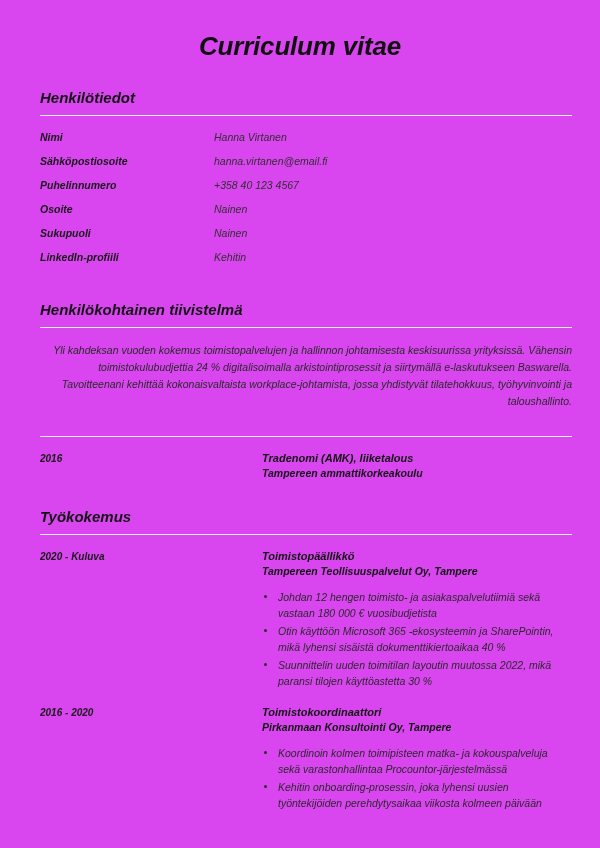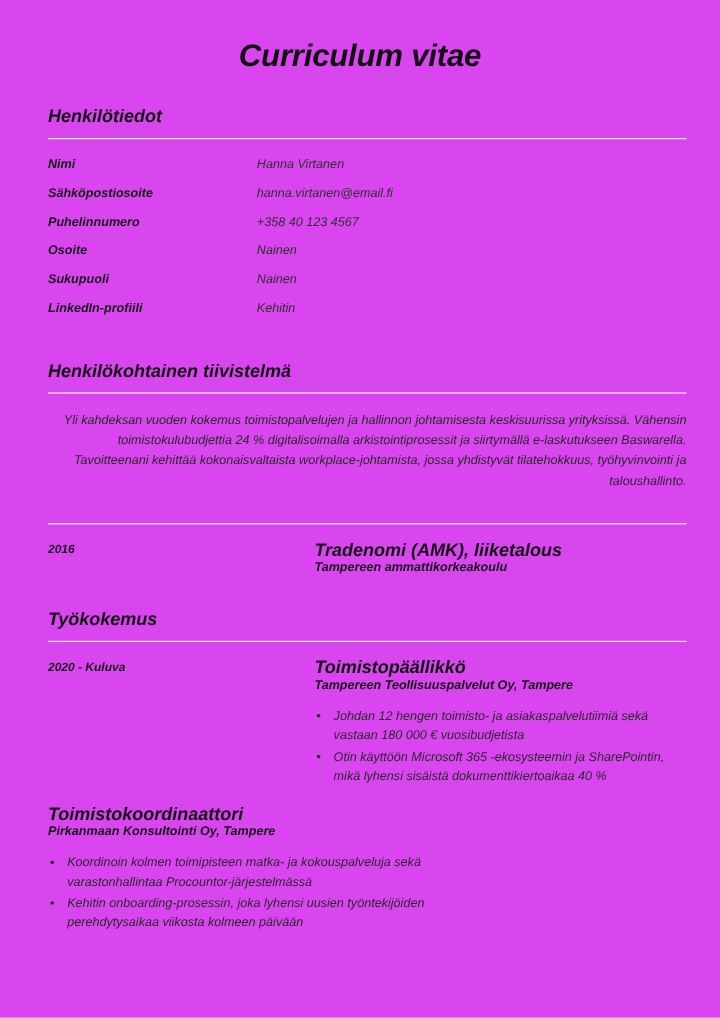--- a/index.html
+++ b/index.html
@@ -105,21 +105,21 @@
     font-weight: bold;
     color: #181818;
     line-height: 14px;
     padding-top: 1px;
   }
   .entry-body {
     flex: 1 1 auto;
     min-width: 0;
   }
   .entry-title {
-    font-size: 15px;
+    font-size: 11px;
     font-weight: bold;
     color: #141414;
     line-height: 15px;
   }
   .entry-org {
     font-size: 10.5px;
     font-weight: bold;
     color: #141414;
     line-height: 15px;
   }
@@ -227,25 +227,27 @@
     <div class="section-rule"></div>
 
     <div class="entry experience-entry">
       <div class="entry-period">2020 - Kuluva</div>
       <div class="entry-body">
         <div class="entry-title">Toimistopäällikkö</div>
         <div class="entry-org">Tampereen Teollisuuspalvelut Oy, Tampere</div>
         <ul class="bullets wide">
           <li>Johdan 12 hengen toimisto- ja asiakaspalvelutiimiä sekä vastaan 180 000 € vuosibudjetista</li>
           <li>Otin käyttöön Microsoft 365 -ekosysteemin ja SharePointin, mikä lyhensi sisäistä dokumenttikiertoaikaa 40 %</li>
+          <li>Suunnittelin uuden toimitilan layoutin muutossa 2022, mikä paransi tilojen käyttöastetta 30 %</li>
         </ul>
       </div>
     </div>
 
     <div class="entry experience-entry">
+      <div class="entry-period">2016 - 2020</div>
       <div class="entry-body">
         <div class="entry-title">Toimistokoordinaattori</div>
         <div class="entry-org">Pirkanmaan Konsultointi Oy, Tampere</div>
         <ul class="bullets narrow">
           <li>Koordinoin kolmen toimipisteen matka- ja kokouspalveluja sekä varastonhallintaa Procountor-järjestelmässä</li>
           <li>Kehitin onboarding-prosessin, joka lyhensi uusien työntekijöiden perehdytysaikaa viikosta kolmeen päivään</li>
         </ul>
       </div>
     </div>
 

